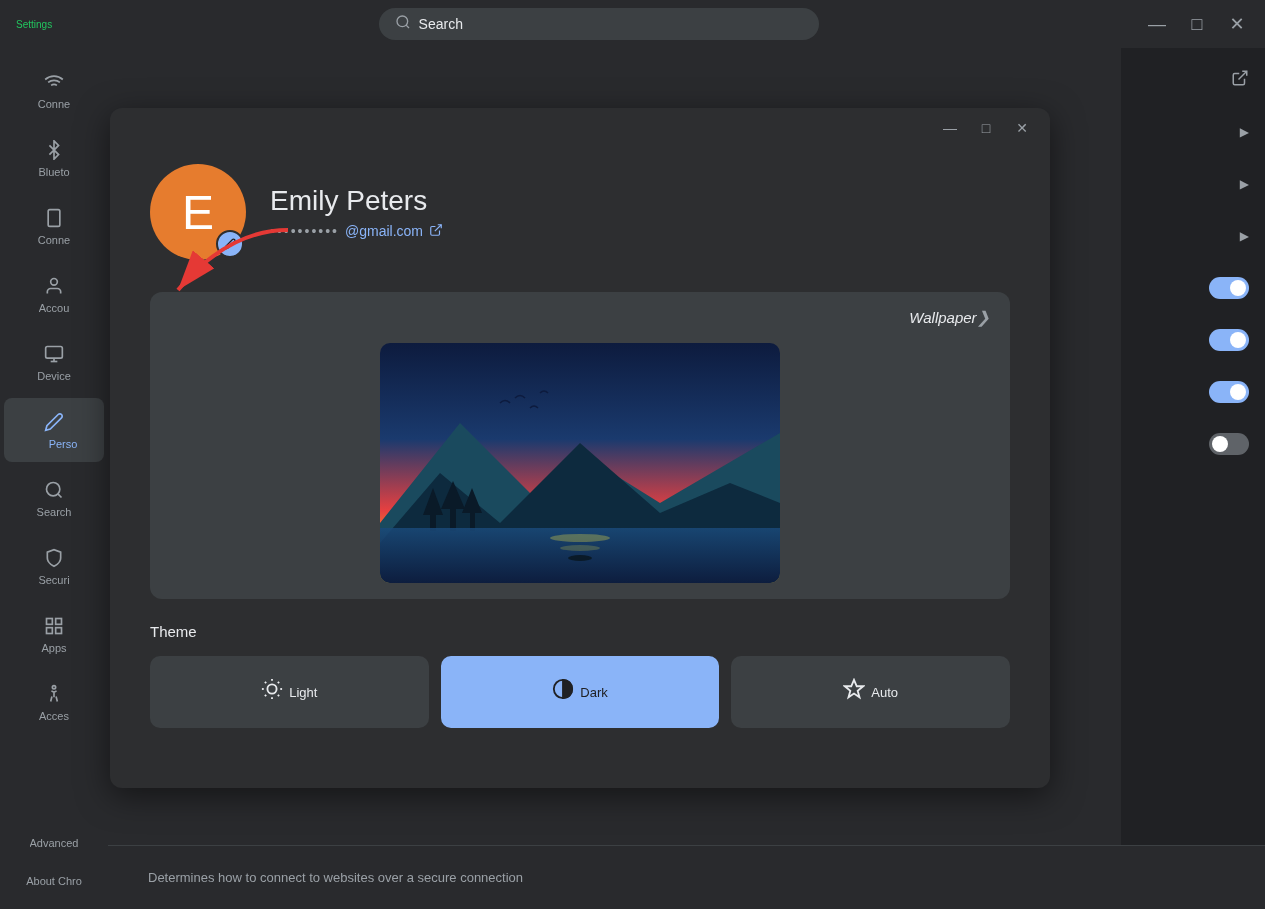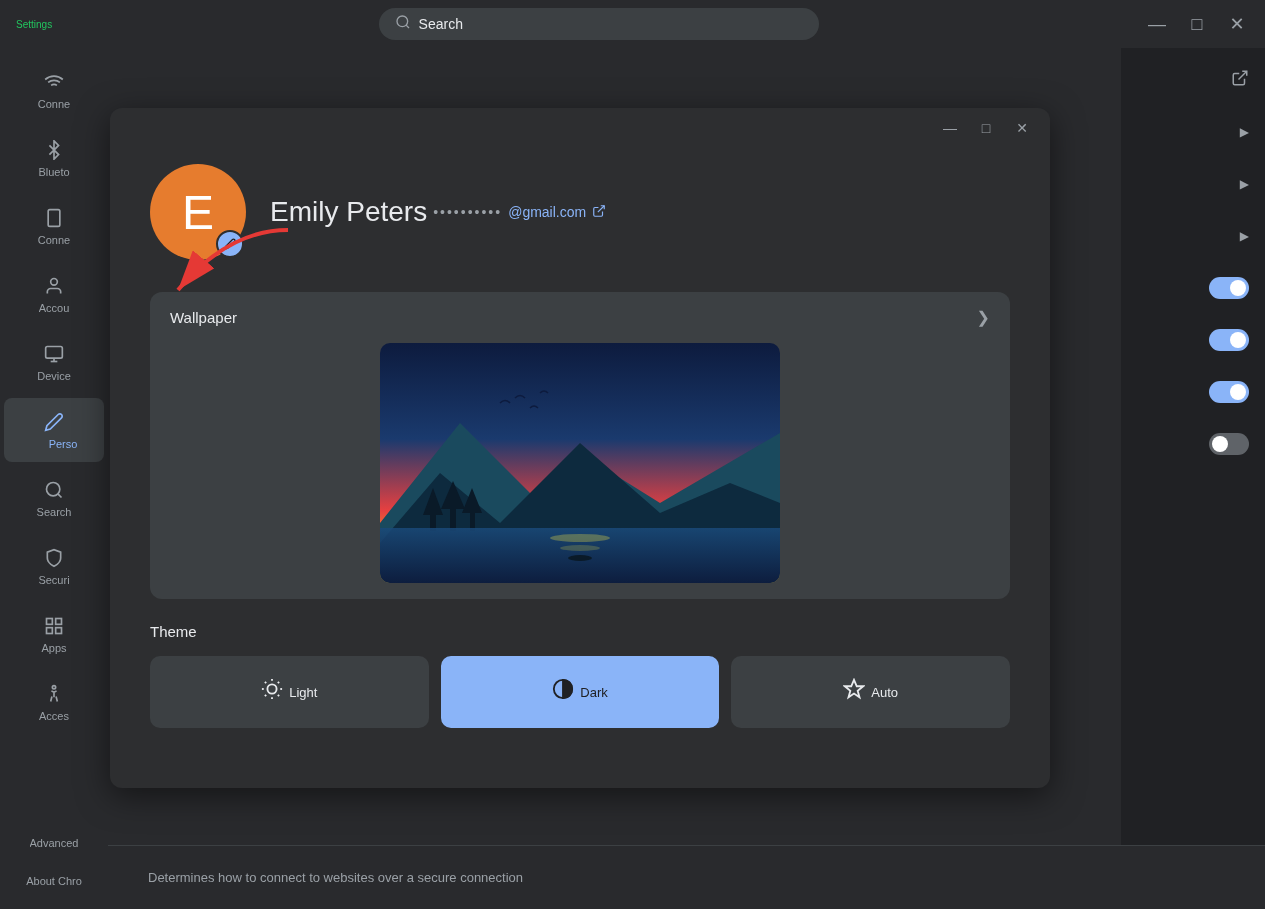--- a/index.html
+++ b/index.html
@@ -296,20 +296,21 @@
       display: flex;
       align-items: center;
       justify-content: center;
       font-size: 13px;
       color: #202124;
       border: 2px solid #2d2e30;
     }
 
     .profile-info {
       display: flex;
+      flex-direction: column;
       gap: 6px;
     }
 
     .profile-name {
       color: #e8eaed;
       font-size: 28px;
       font-weight: 400;
     }
 
     .profile-email-row {
@@ -338,23 +339,24 @@
     
     .wallpaper-section {
       background: #3c4043;
       border-radius: 12px;
       padding: 16px 20px;
       margin-bottom: 24px;
     }
 
     .section-header {
       display: flex;
-      justify-content: space-between;
+      justify-content: flex-end;
       align-items: center;
       margin-bottom: 16px;
+      font-style: italic;
     }
 
     .section-title {
       color: #e8eaed;
       font-size: 15px;
       font-weight: 500;
     }
 
     .section-arrow {
       color: #9aa0a6;

